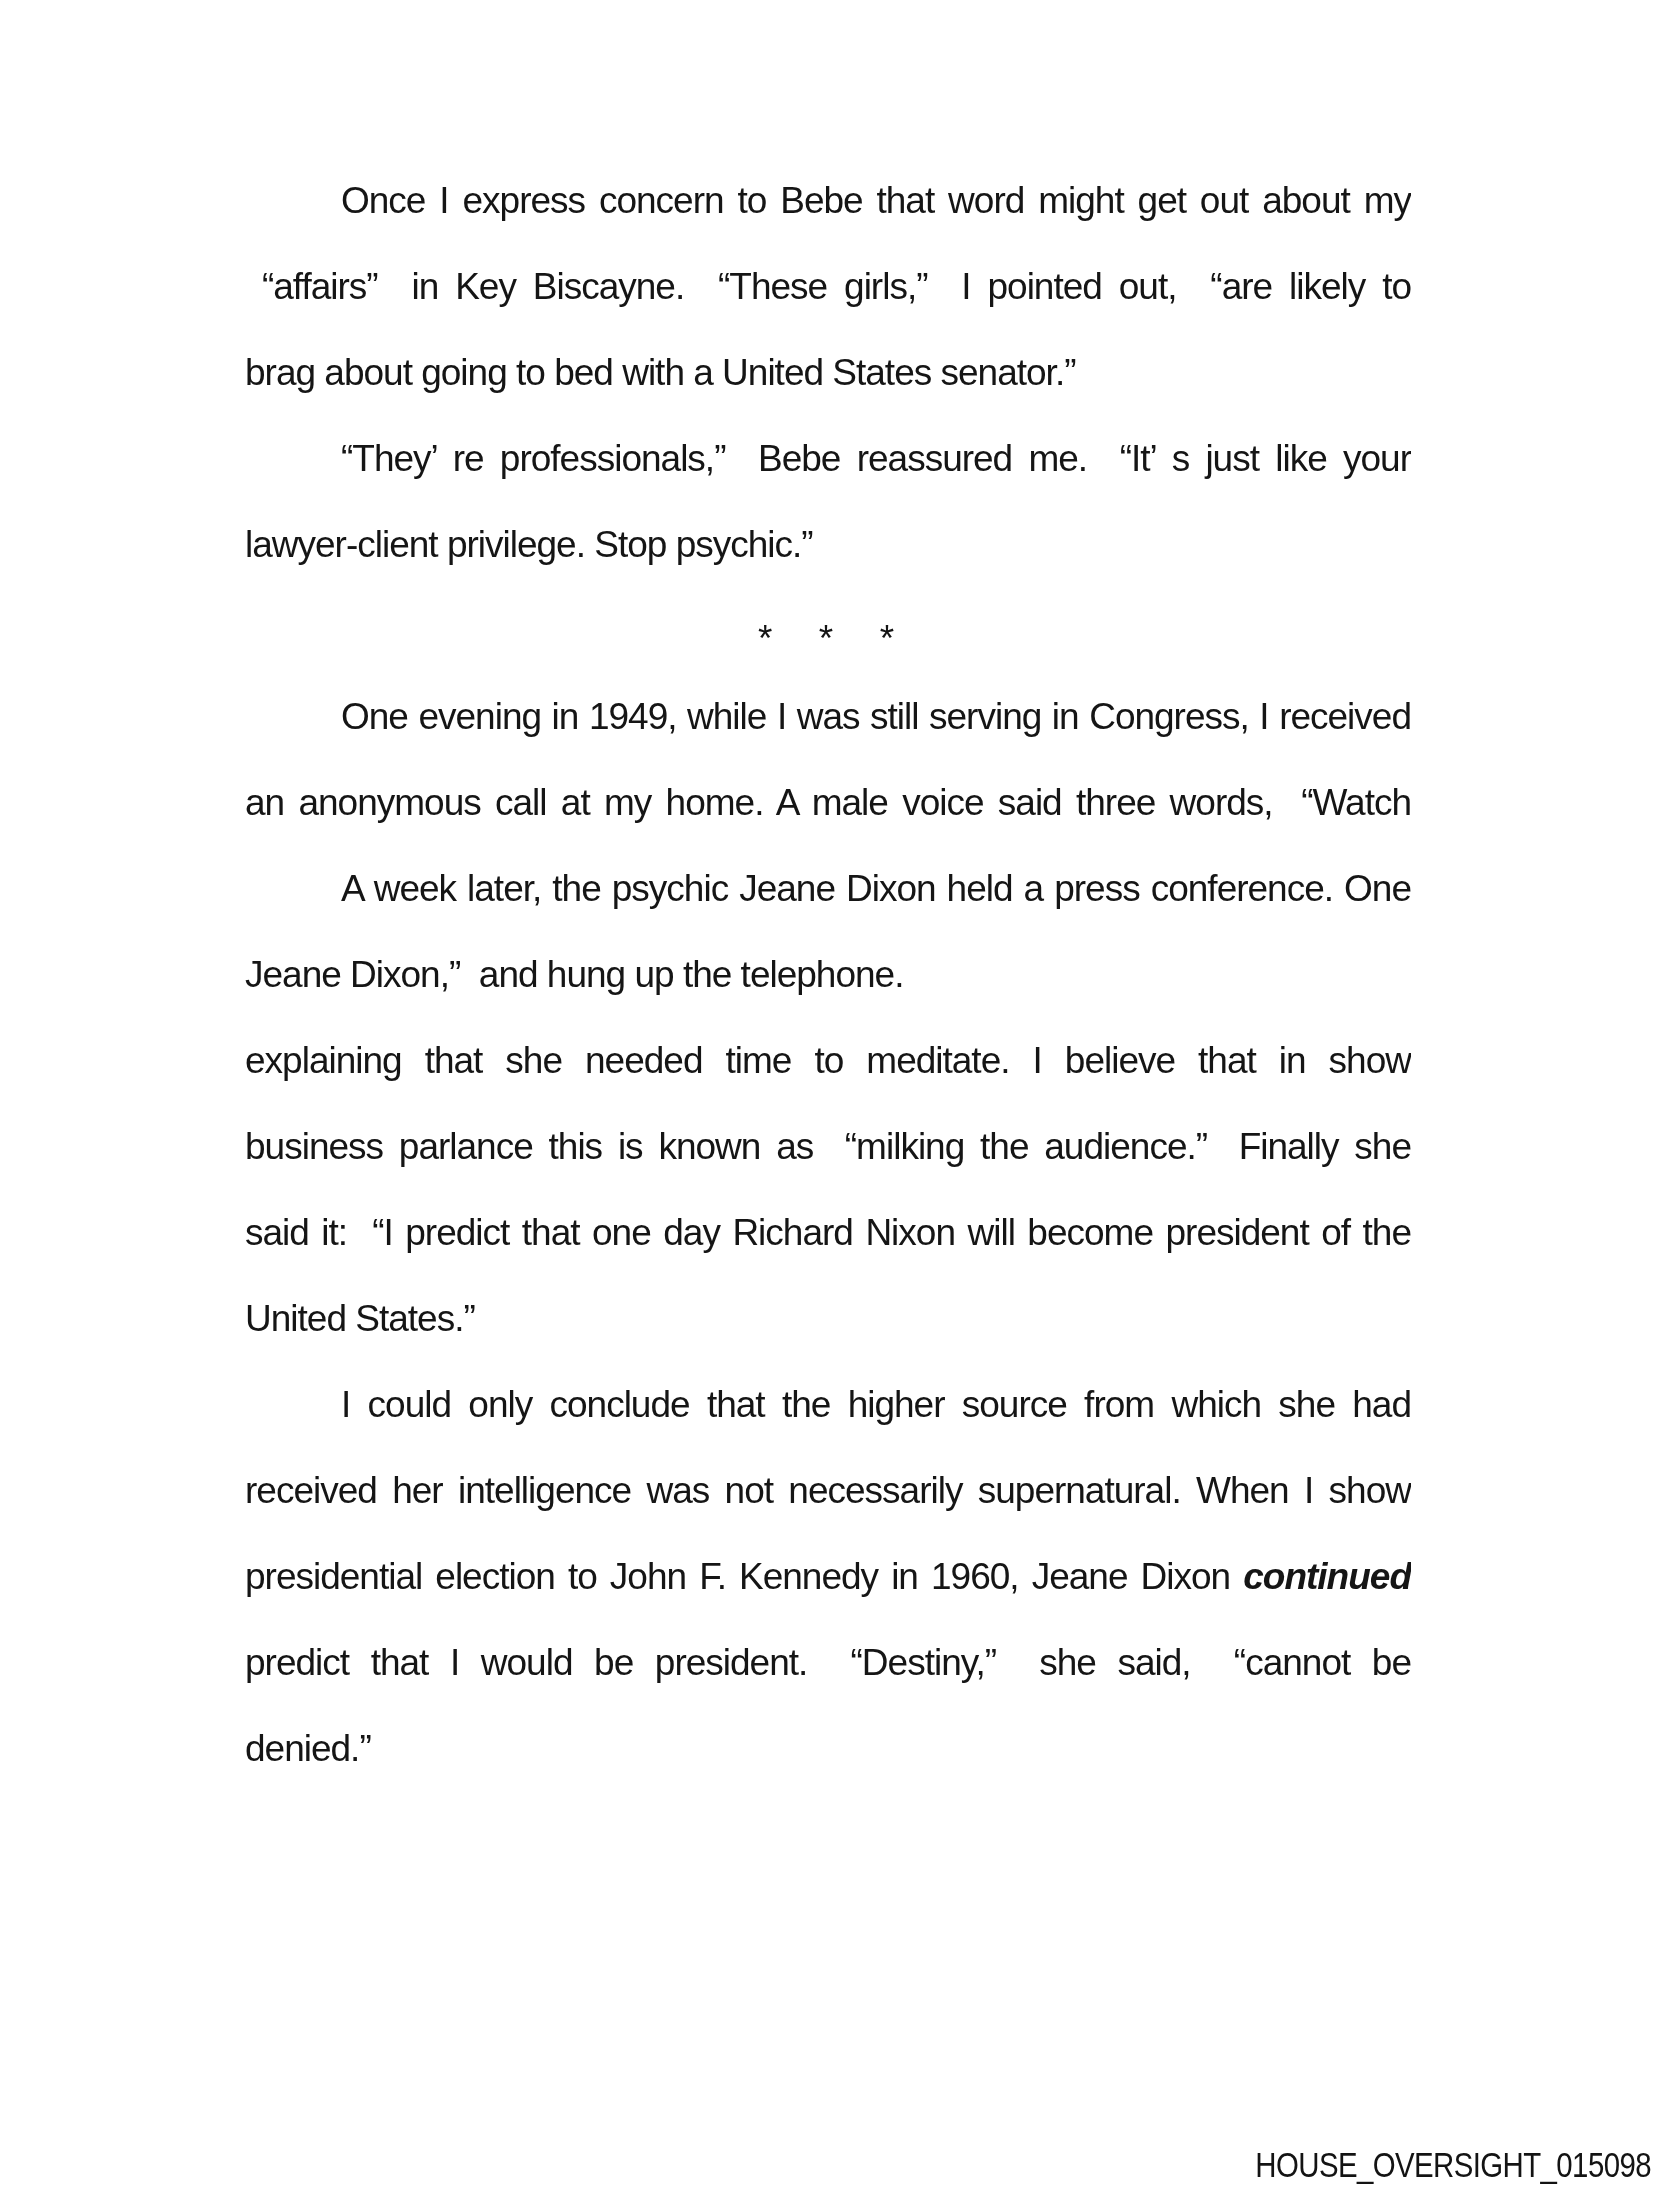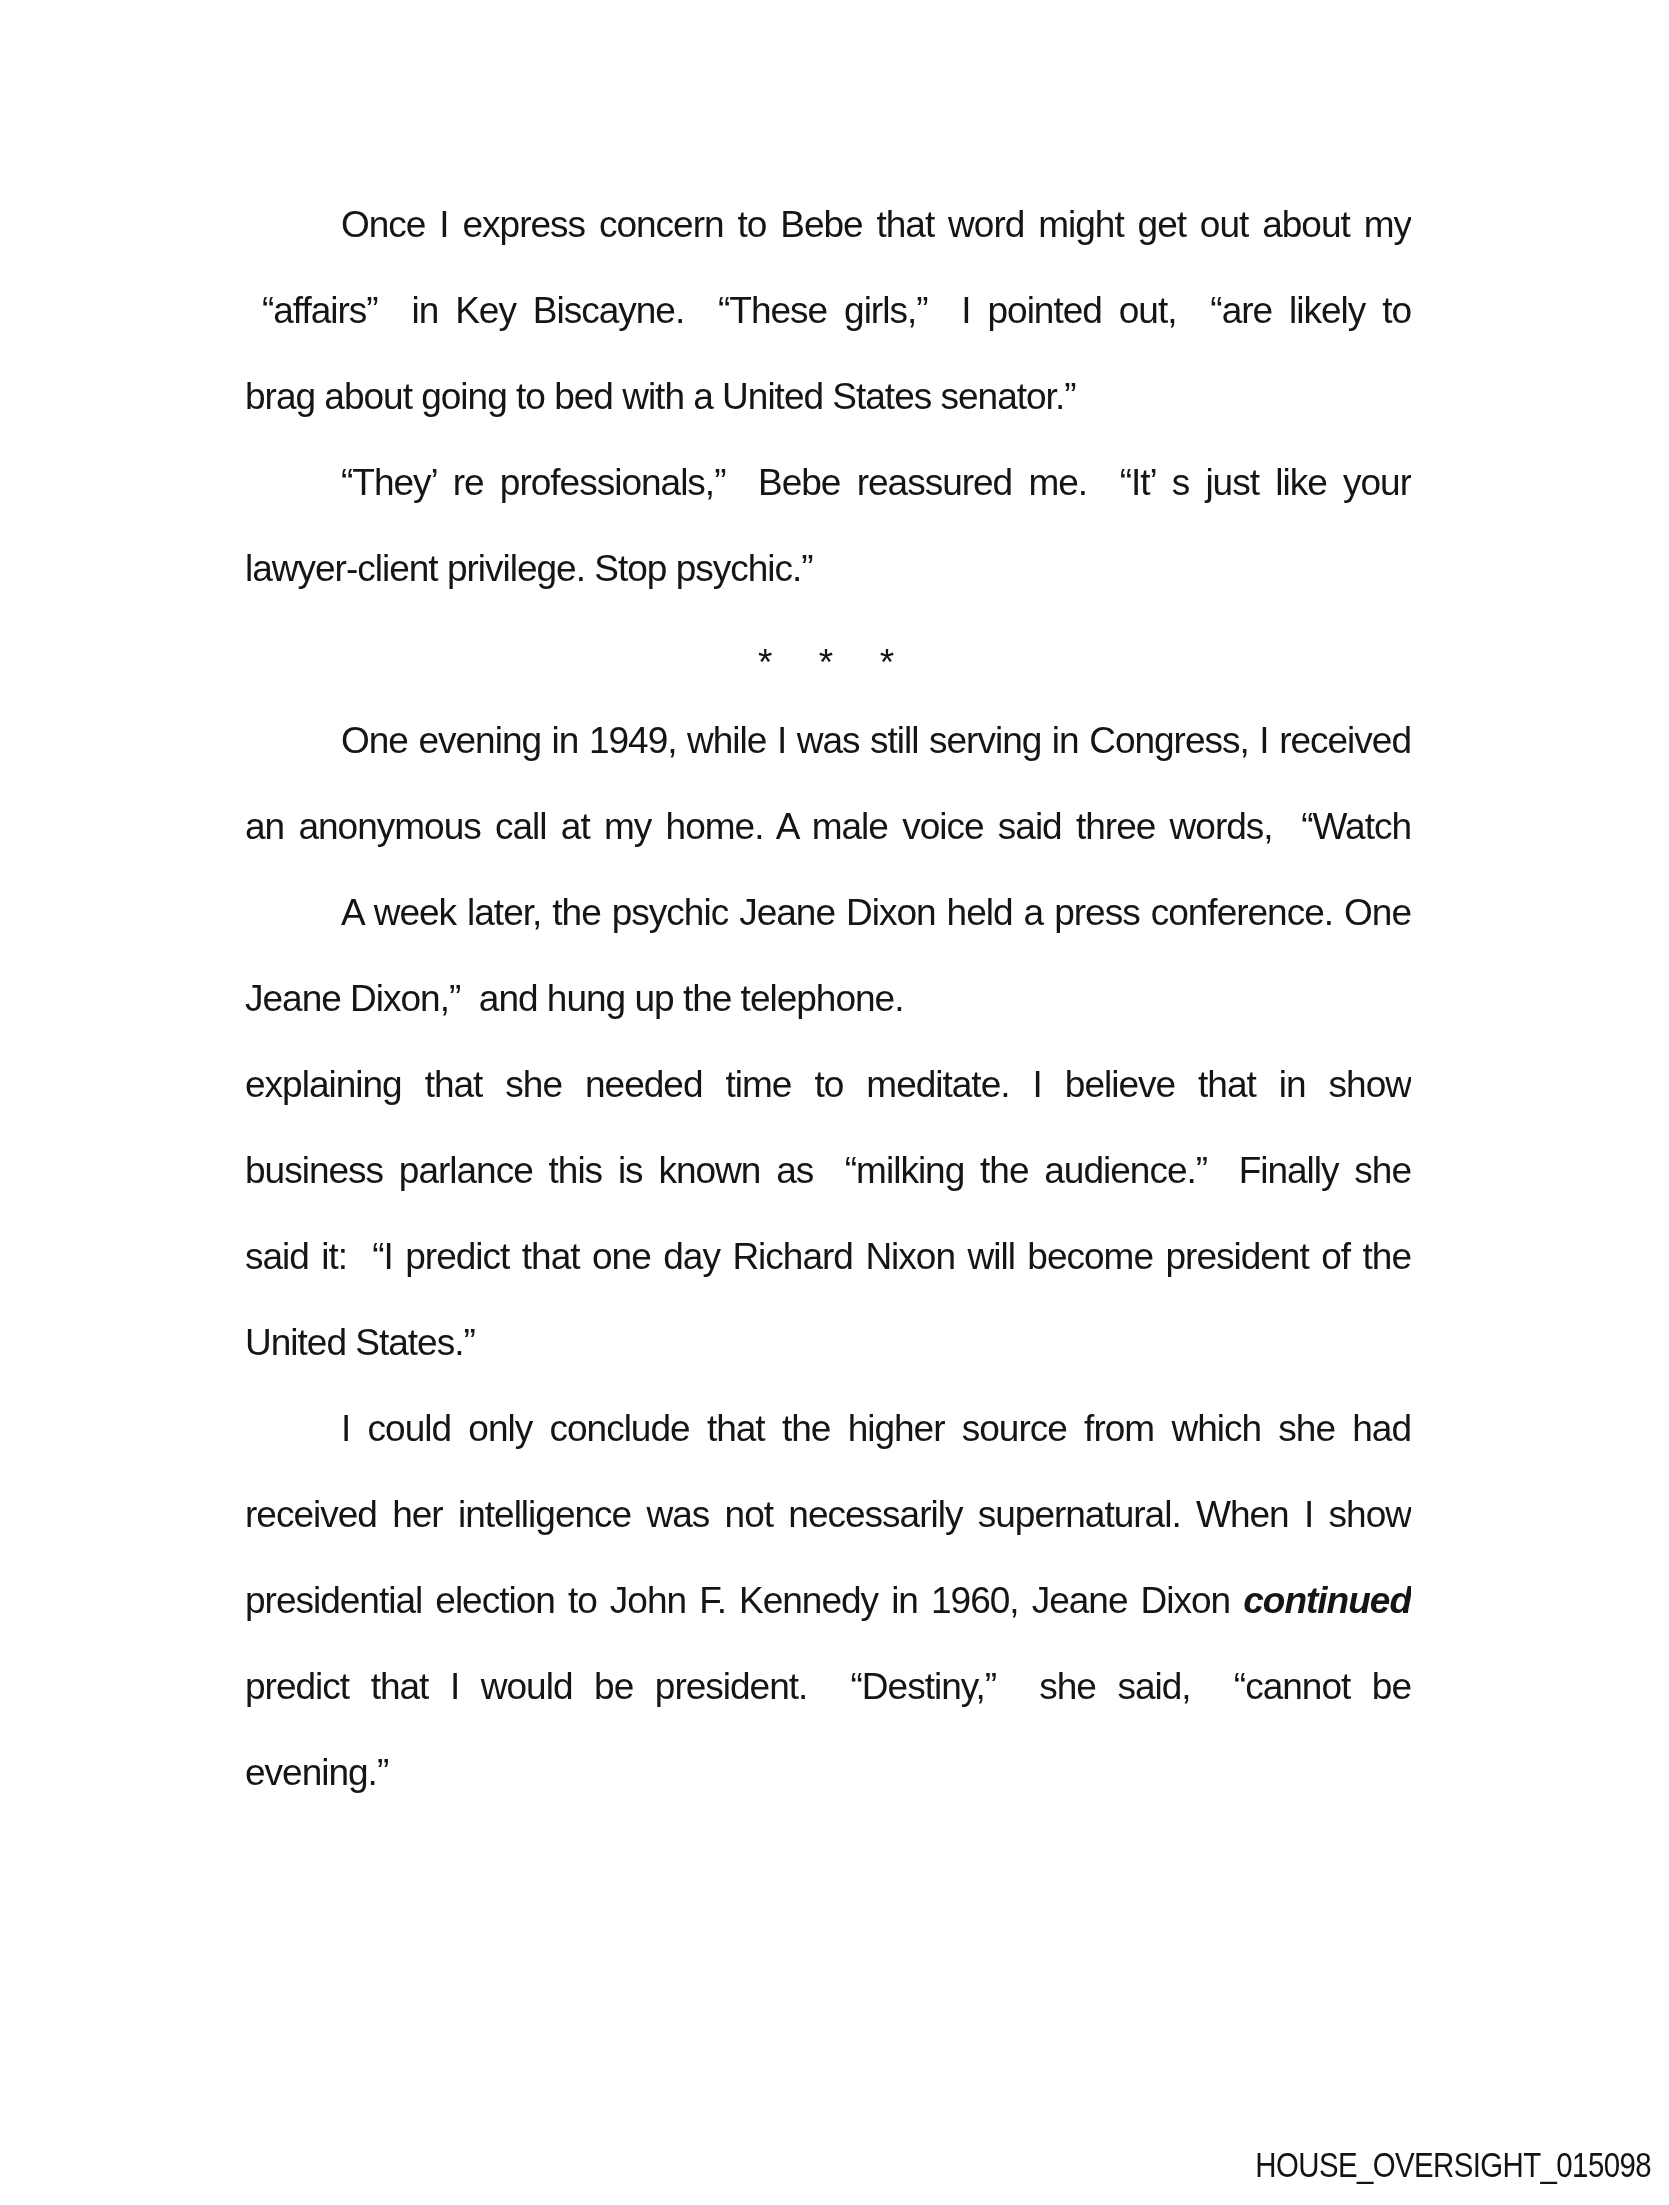--- a/index.html
+++ b/index.html
@@ -13,21 +13,21 @@
     width: 1669px;
     height: 2205px;
     background: #ffffff;
     overflow: hidden;
     font-family: "Liberation Sans", sans-serif;
     color: #151515;
   }
   .textblock {
     position: absolute;
     left: 245px;
-    top: 182px;
+    top: 158px;
     width: 1166px;
     font-size: 37px;
     line-height: 86px;
     letter-spacing: -1px;
   }
   .line {
     white-space: pre-wrap;
     height: 86px;
     overflow: hidden;
   }
@@ -78,17 +78,17 @@
       <div class="line just indent"><span>A week later, the psychic Jeane Dixon held a press conference. One</span></div>
       <div class="line"><span>Jeane Dixon,”  and hung up the telephone.</span></div>
       <div class="line just"><span>explaining that she needed time to meditate. I believe that in show</span></div>
       <div class="line just"><span>business parlance this is known as  “milking the audience.”  Finally she</span></div>
       <div class="line just"><span>said it:  “I predict that one day Richard Nixon will become president of the</span></div>
       <div class="line"><span>United States.”</span></div>
       <div class="line just indent"><span>I could only conclude that the higher source from which she had</span></div>
       <div class="line just"><span>received her intelligence was not necessarily supernatural. When I show the</span></div>
       <div class="line just"><span>presidential election to John F. Kennedy in 1960, Jeane Dixon </span><span class="it">continued</span><span> to</span></div>
       <div class="line just"><span>predict that I would be president.  “Destiny,”  she said,  “cannot be</span></div>
-      <div class="line"><span>evening.”</span></div>
+      <div class="line"><span>denied.”</span></div>
     </div>
   <div class="footer">HOUSE_OVERSIGHT_015098</div>
 </div>
 
 
 </body></html>

